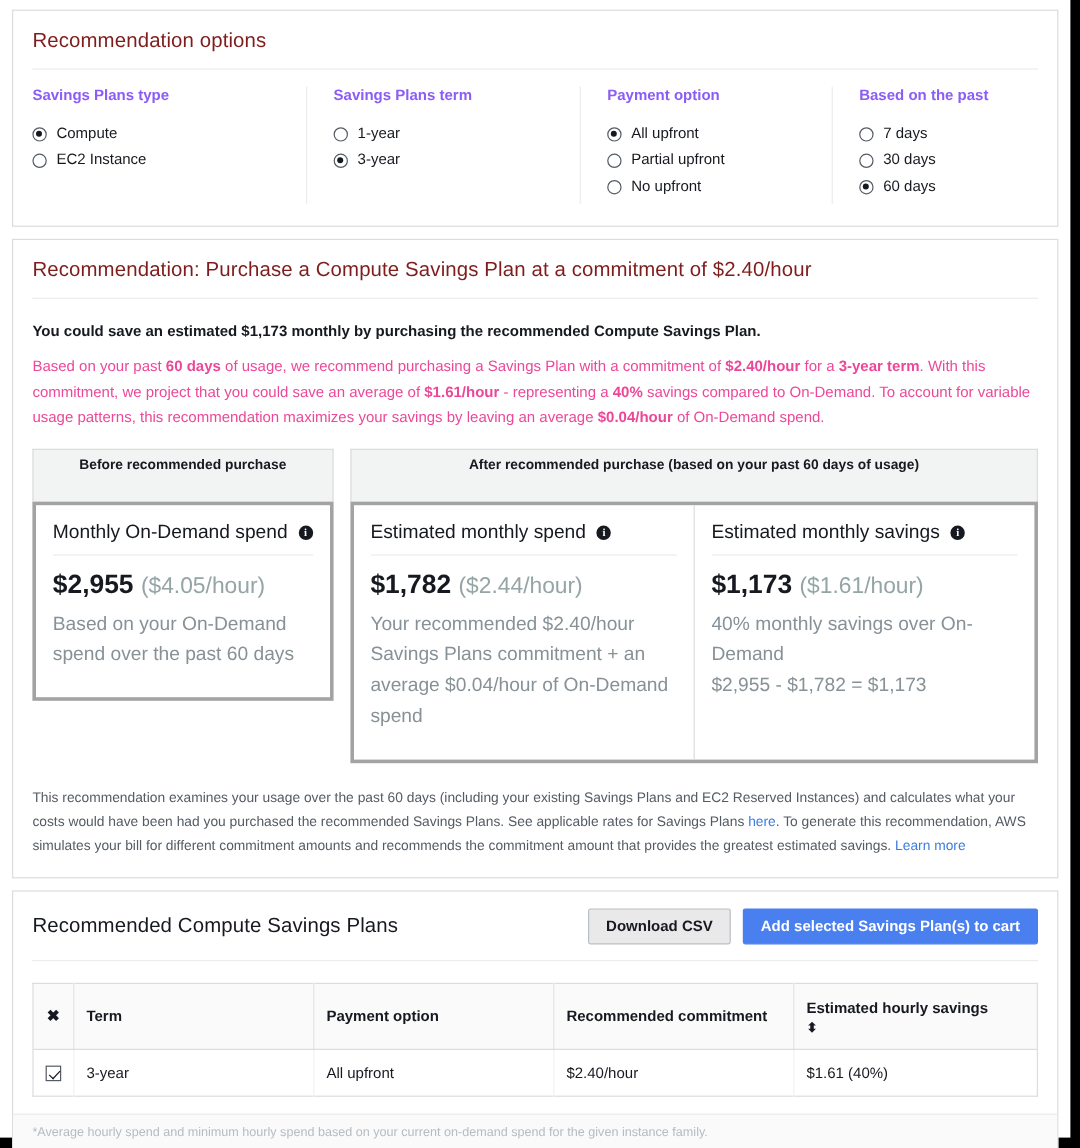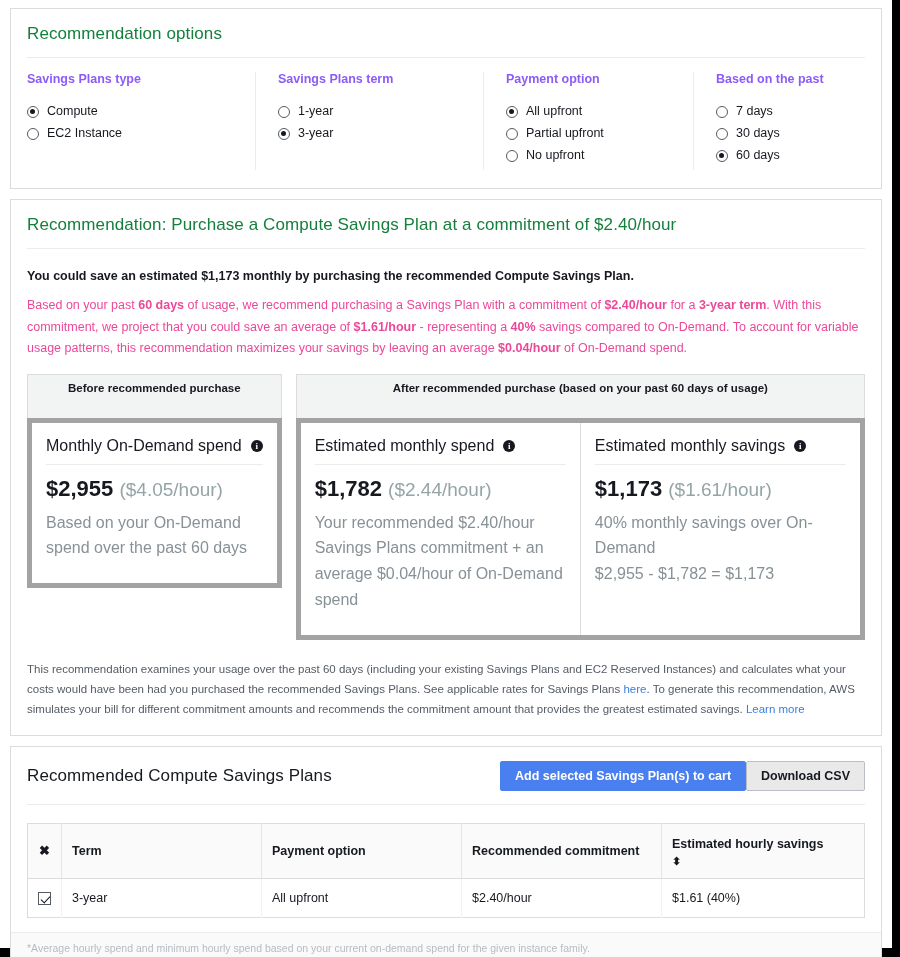--- a/index.html
+++ b/index.html
@@ -28,21 +28,21 @@
 
   .panel {
     border: 1px solid #dcdcdc;
     background: #ffffff;
     margin-bottom: 10px;
   }
   .panel-inner { padding: 0 16px; }
 
   .panel-title {
     font-size: 17px;
-    color: #15803d;
+    color: #7f1d1d;
     font-weight: 400;
     padding: 15px 0 13px 0;
     border-bottom: 1px solid #eaeded;
     letter-spacing: 0.1px;
   }
 
   
   .options-row {
     display: flex;
     padding: 14px 0 18px 0;
@@ -122,21 +122,21 @@
     border: 1px solid #dcdcdc;
     border-bottom: none;
     text-align: center;
     font-size: 11.5px;
     font-weight: bold;
     color: #16191f;
     padding: 7px 4px 24px 4px;
   }
   .card-body-row {
     display: flex;
-    border: 5px solid #a3a3a3;
+    border: 3px solid #a3a3a3;
     background: #fff;
   }
   .card {
     padding: 14px 14px 22px 14px;
     flex: 1 1 0;
     min-width: 0;
   }
   .card + .card { border-left: 1px solid #dcdcdc; }
   .card-title {
     font-size: 16px;
@@ -433,22 +433,22 @@
 
       <div class="fineprint"><span>This recommendation examines your usage over the past 60 days (including your existing Savings Plans and EC2 Reserved Instances) and calculates what your costs would have been had you purchased the recommended Savings Plans. See applicable rates for Savings Plans </span><a href="#">here</a><span>. To generate this recommendation, AWS simulates your bill for different commitment amounts and recommends the commitment amount that provides the greatest estimated savings. </span><a href="#">Learn more</a></div>
 
     </div>
   </section>
 
   <section class="panel">
     <div class="panel-inner">
       <div class="table-head-bar">
         <div class="table-head-title">Recommended Compute Savings Plans</div>
+        <button class="btn btn-secondary">Download CSV</button>
         <button class="btn btn-primary">Add selected Savings Plan(s) to cart</button>
-        <button class="btn btn-secondary">Download CSV</button>
       </div>
 
       <table class="sp-table">
         <thead>
           <tr>
             <th class="col-check">
               <span class="x-glyph">✖</span>
             </th>
             <th class="col-term">Term</th>
             <th class="col-pay">Payment option</th>

